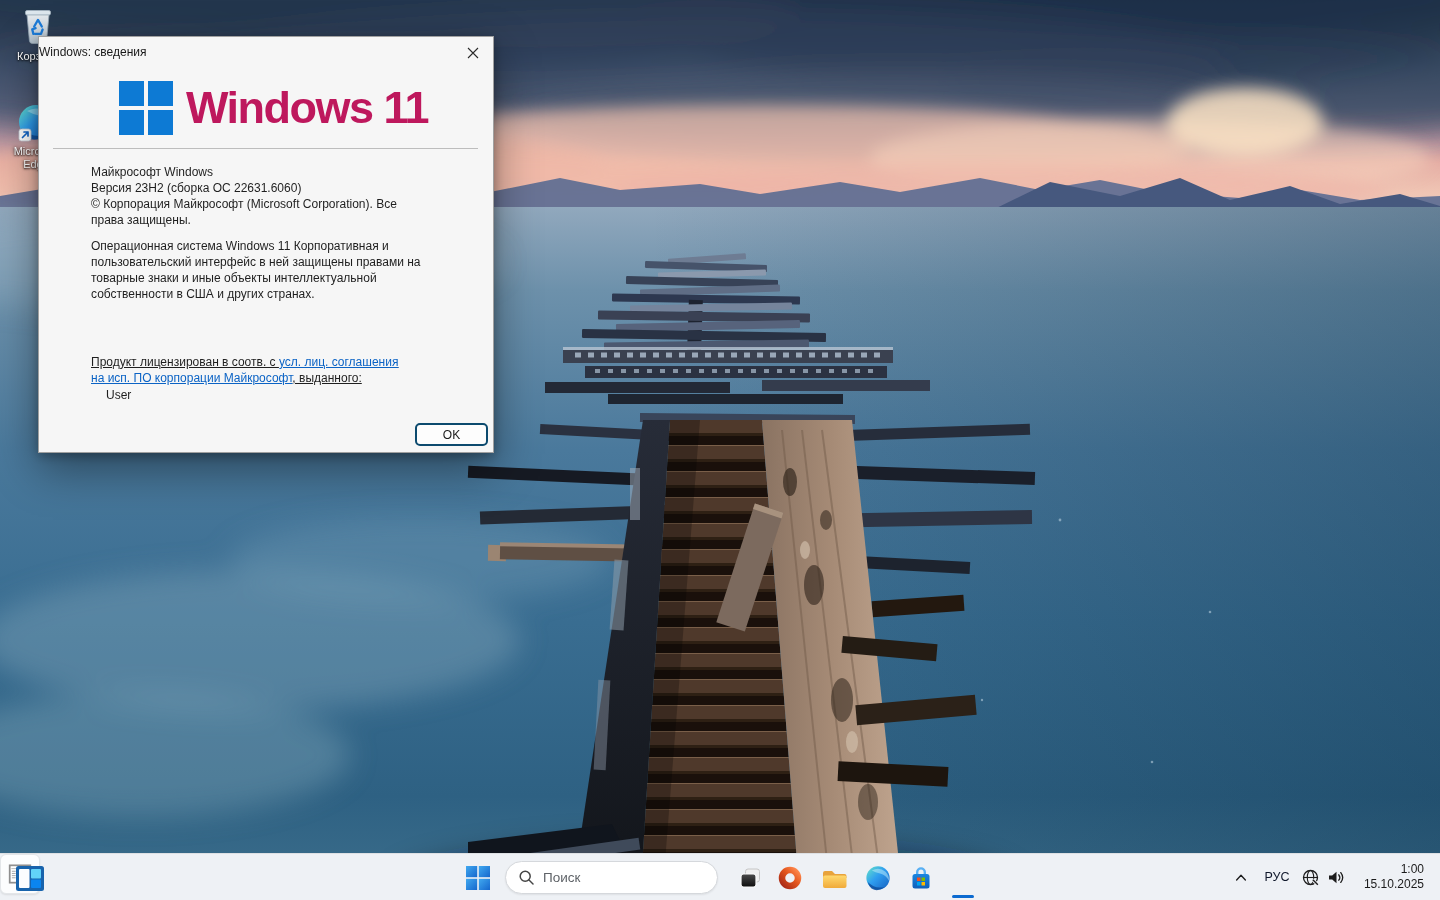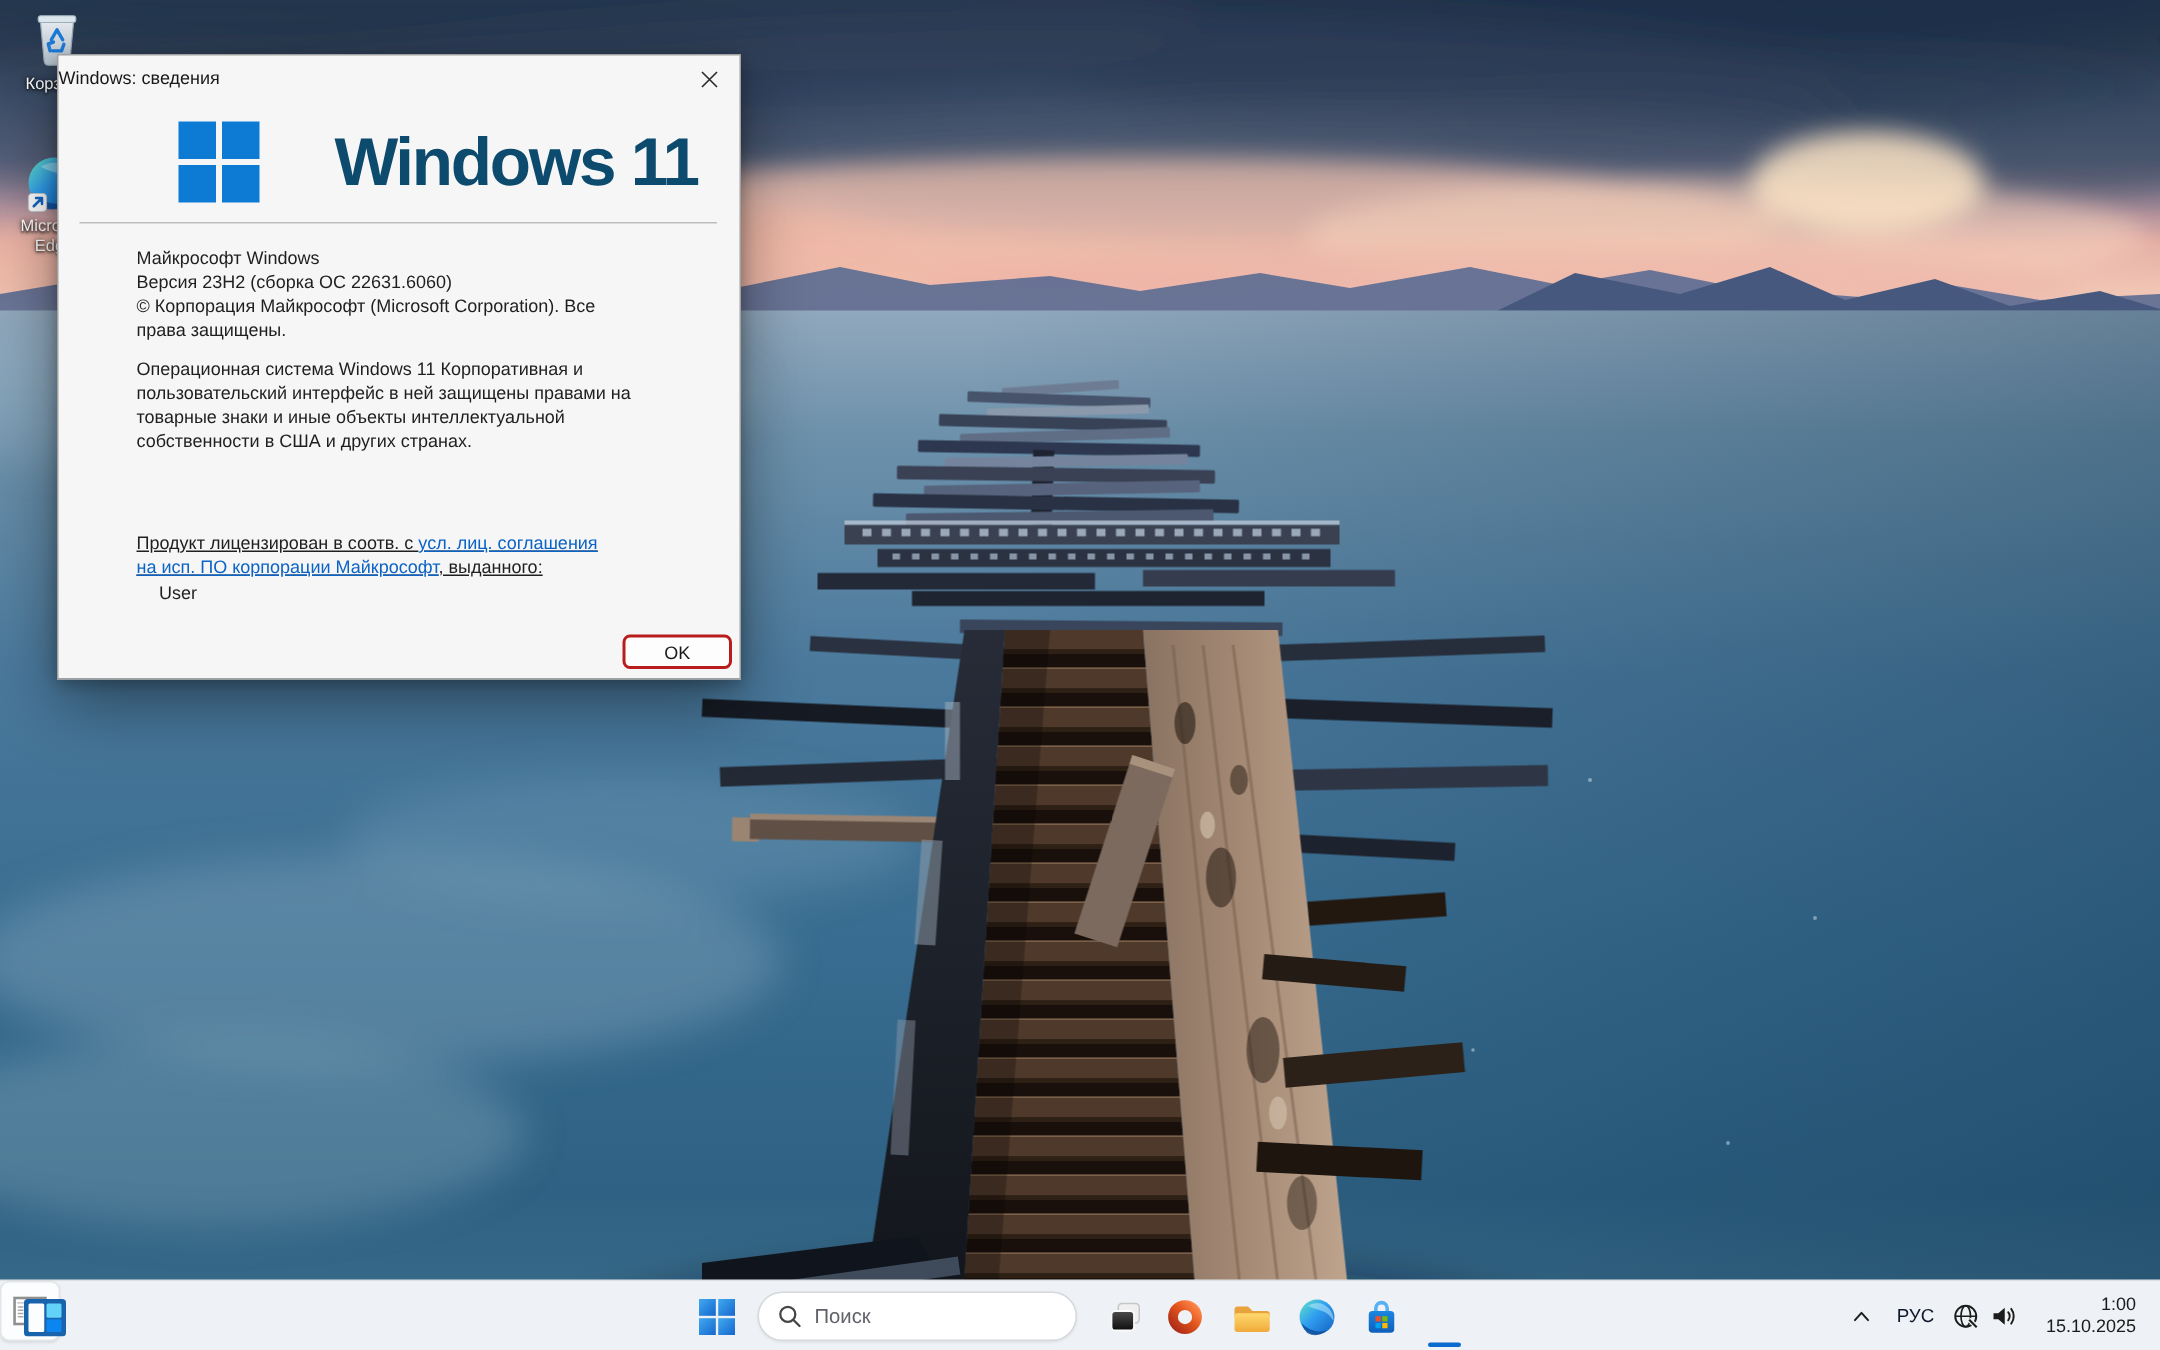--- a/index.html
+++ b/index.html
@@ -17,30 +17,30 @@
 
   
   .dialog { position:absolute; left:38px; top:36px; width:456px; height:417px; background:#f6f6f6;
       border:1px solid #a0a0a0; box-shadow:0 16px 42px rgba(0,0,0,.42), 0 3px 10px rgba(0,0,0,.28); z-index:5; color:#1f1f1f; }
   .titlebar { position:absolute; top:0; left:0; right:0; height:30px; display:flex; align-items:center; padding-left:0; }
   .titlebar .ttl { font-size:12px; color:#191919; }
   .close-btn { position:absolute; top:3px; right:5px; width:30px; height:25px; display:flex; align-items:center; justify-content:center; cursor:default; }
   .logo-row { position:absolute; left:80px; top:42px; height:58px; display:flex; align-items:center; gap:13px; }
   .squares { width:54px; height:54px; display:grid; grid-template-columns:25px 25px; grid-template-rows:25px 25px; gap:4px; }
   .squares i { background:#0d7ad4; }
-  .wordmark { font-size:45px; font-weight:700; letter-spacing:-1.5px; color:#0c4a6e; white-space:nowrap;margin-left:37px; }
+  .wordmark { font-size:45px; font-weight:700; letter-spacing:-1.5px; color:#be185d; white-space:nowrap; }
   .divider { position:absolute; top:111px; left:14px; right:15px; border-top:1px solid #bdbdbd; }
   .dlg-text { position:absolute; font-size:12px; line-height:16px; }
   .t-block1 { left:52px; top:127px; width:342px; }
   .t-block1 .cpy { max-width:332px; }
   .t-desc { left:52px; top:201px; width:366px; }
   .t-lic { left:52px; top:317px; width:322px;text-decoration:underline; }
   .t-lic a { color:#0b63c5; text-decoration:underline; cursor:pointer; }
   .t-user { left:67px; top:350px; }
-  .ok-btn { position:absolute; left:376px; top:386px; width:73px; height:23px; background:#fdfdfd; border:2px solid #b91c1c;
+  .ok-btn { position:absolute; left:376px; top:386px; width:73px; height:23px; background:#fdfdfd; border:2px solid #0c4a6e;
       border-radius:5px; font-size:12px; color:#1a1a1a; font-family:inherit; display:flex; align-items:center; justify-content:center; cursor:default; }
 
   
   .taskbar { position:absolute; left:0; right:0; bottom:0; height:47px; background:#eef1f5; border-top:1px solid rgba(0,0,0,.07); z-index:10; }
   .tb-btn { position:absolute; top:4px; width:40px; height:40px; border-radius:6px; display:flex; align-items:center; justify-content:center; }
   .widgets-btn { left:10px; }
   .start-btn { left:458px; }
   .search { position:absolute; left:505px; top:7px; width:213px; height:33px; background:#fff; border:1px solid #d5d8dc;
       border-radius:17px; box-shadow:0 1px 2px rgba(0,0,0,.07); display:flex; align-items:center; gap:9px; padding:0 13px; }
   .search input { border:none; outline:none; background:transparent; font-size:13.5px; color:#333; width:150px; font-family:inherit; }

